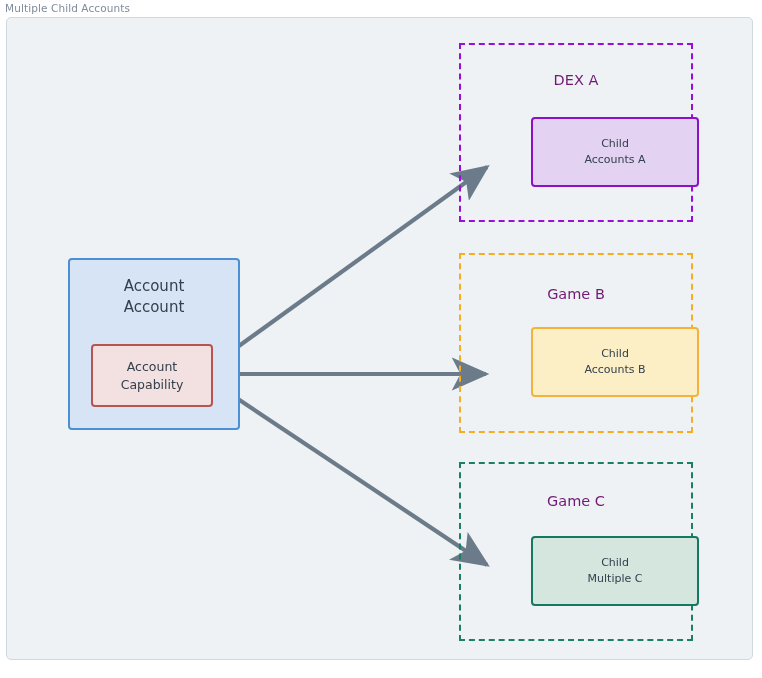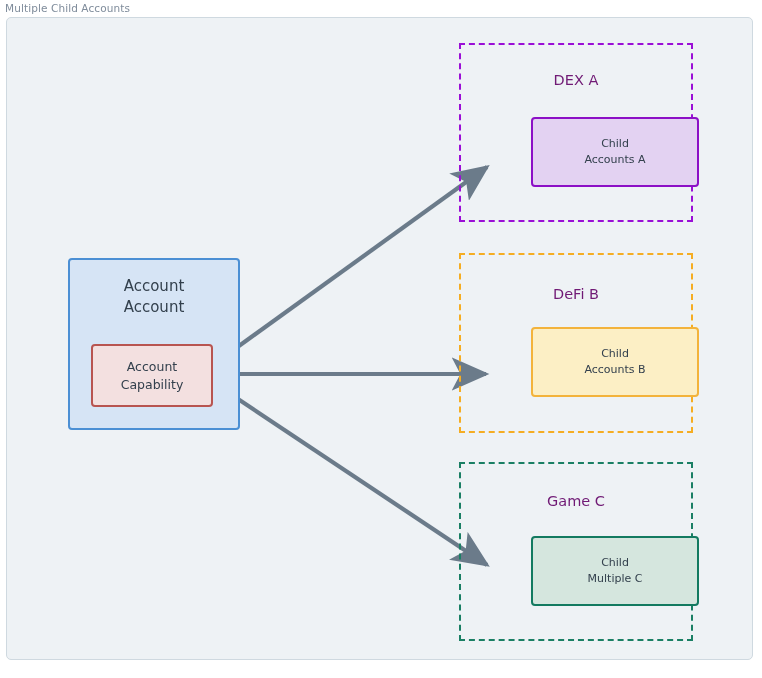--- a/index.html
+++ b/index.html
@@ -182,21 +182,21 @@
 
   <div class="group group-dex">
     <div class="group-title">DEX A</div>
   </div>
   <div class="node child child-a">
     <span>Child</span>
     <span>Accounts A</span>
   </div>
 
   <div class="group group-defi">
-    <div class="group-title">DeFi B</div>
+    <div class="group-title">Game B</div>
   </div>
   <div class="node child child-b">
     <span>Child</span>
     <span>Accounts B</span>
   </div>
 
   <div class="group group-game">
     <div class="group-title">Game C</div>
   </div>
   <div class="node child child-c">

